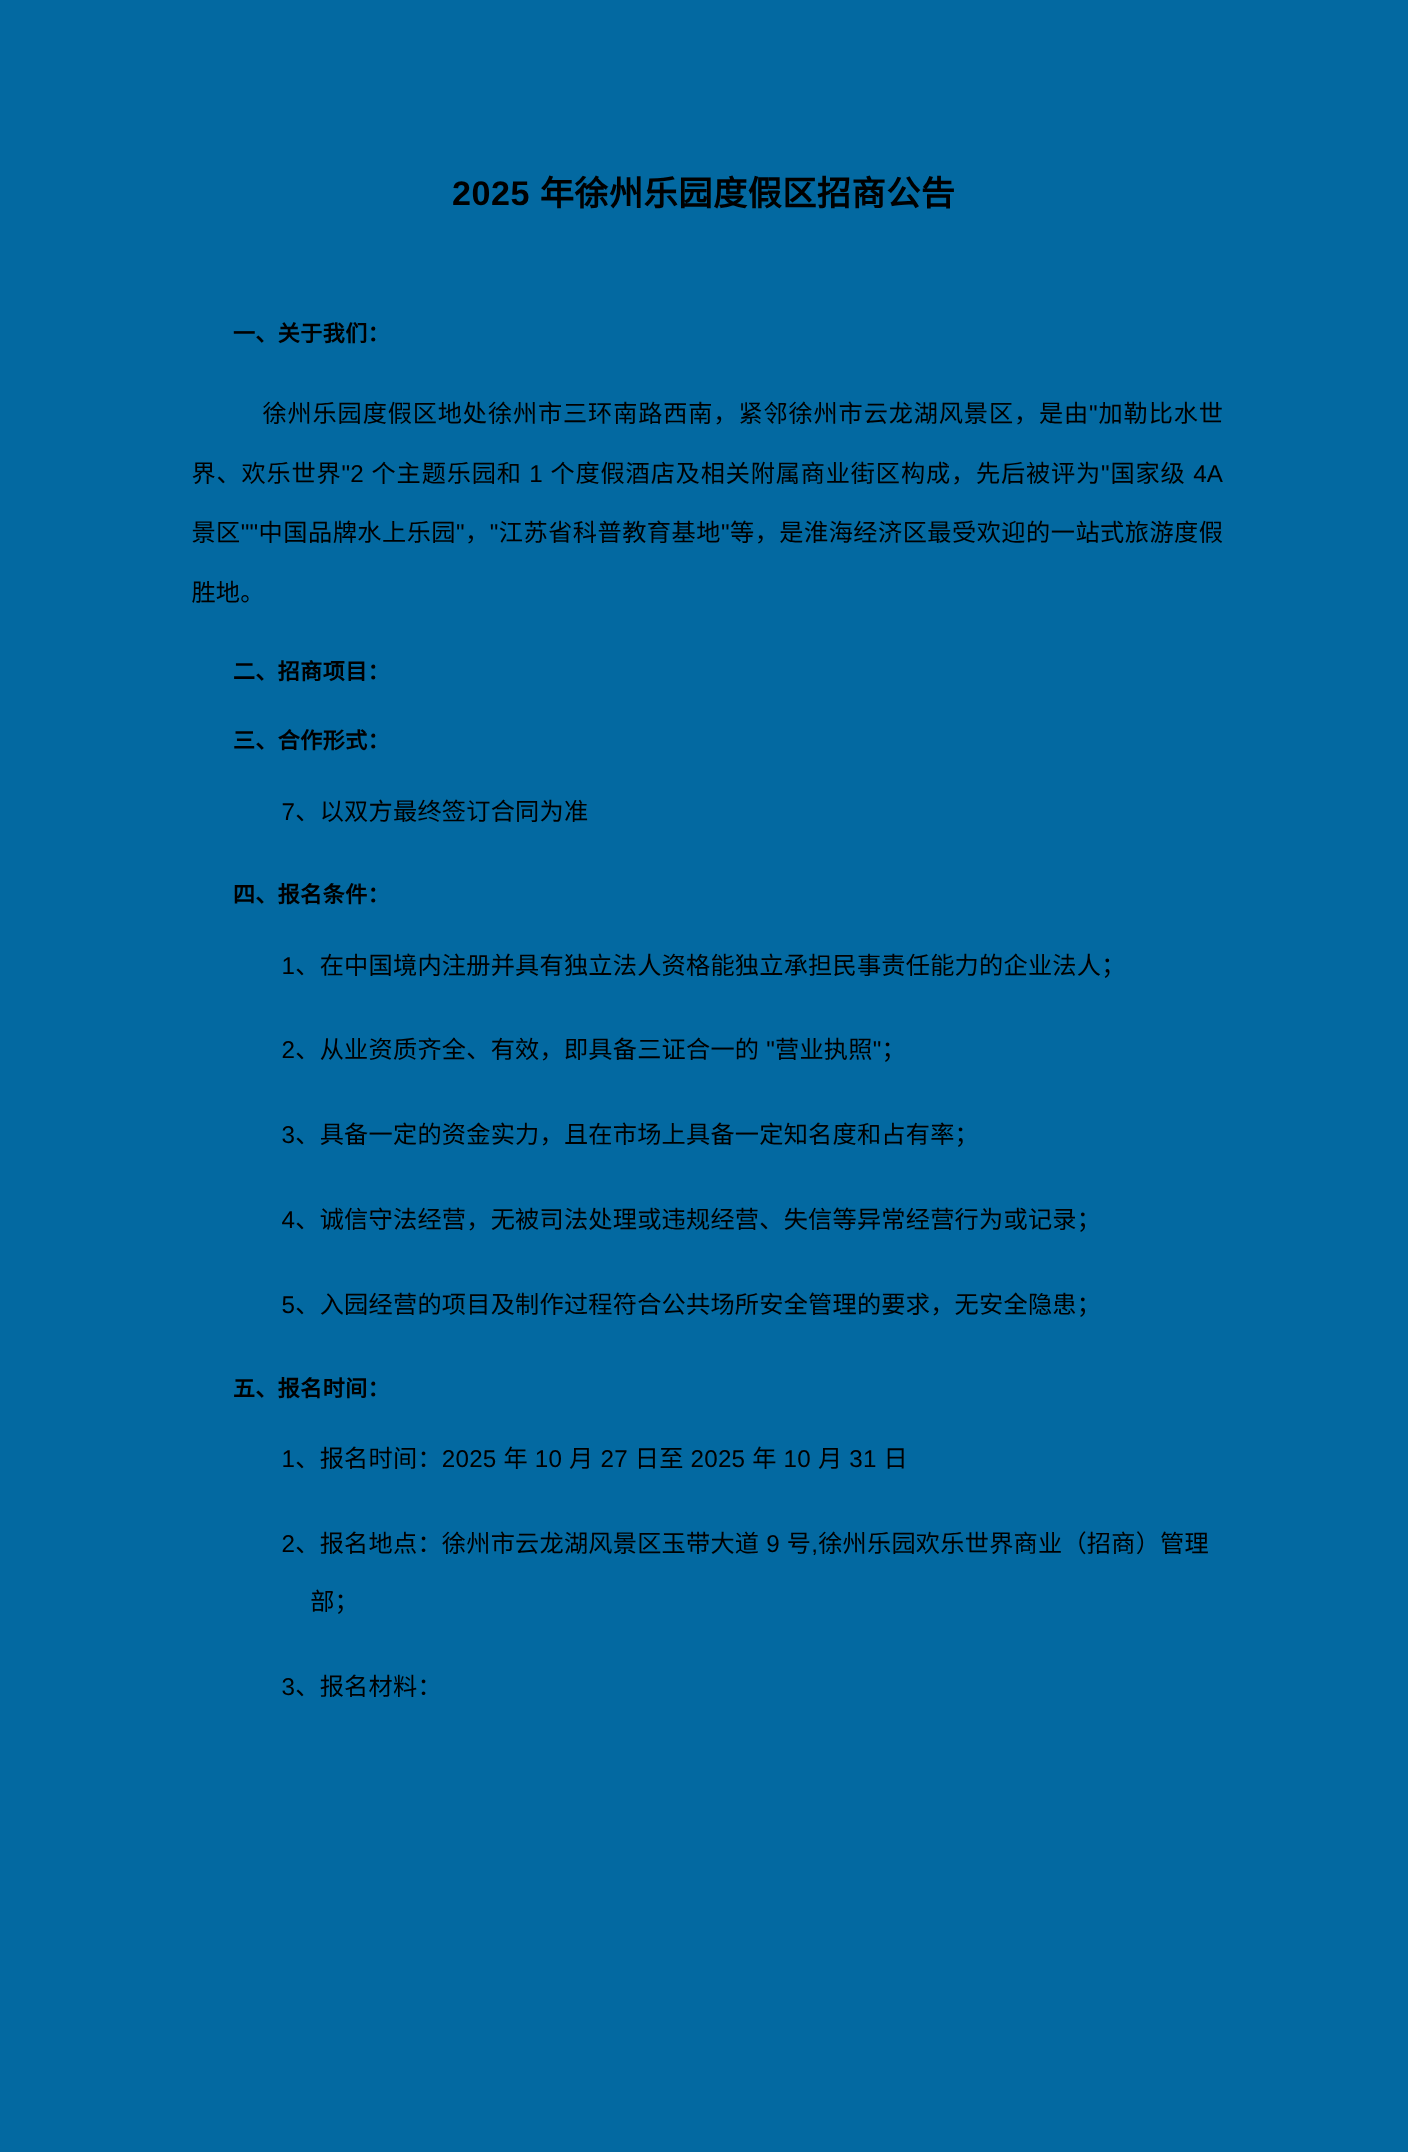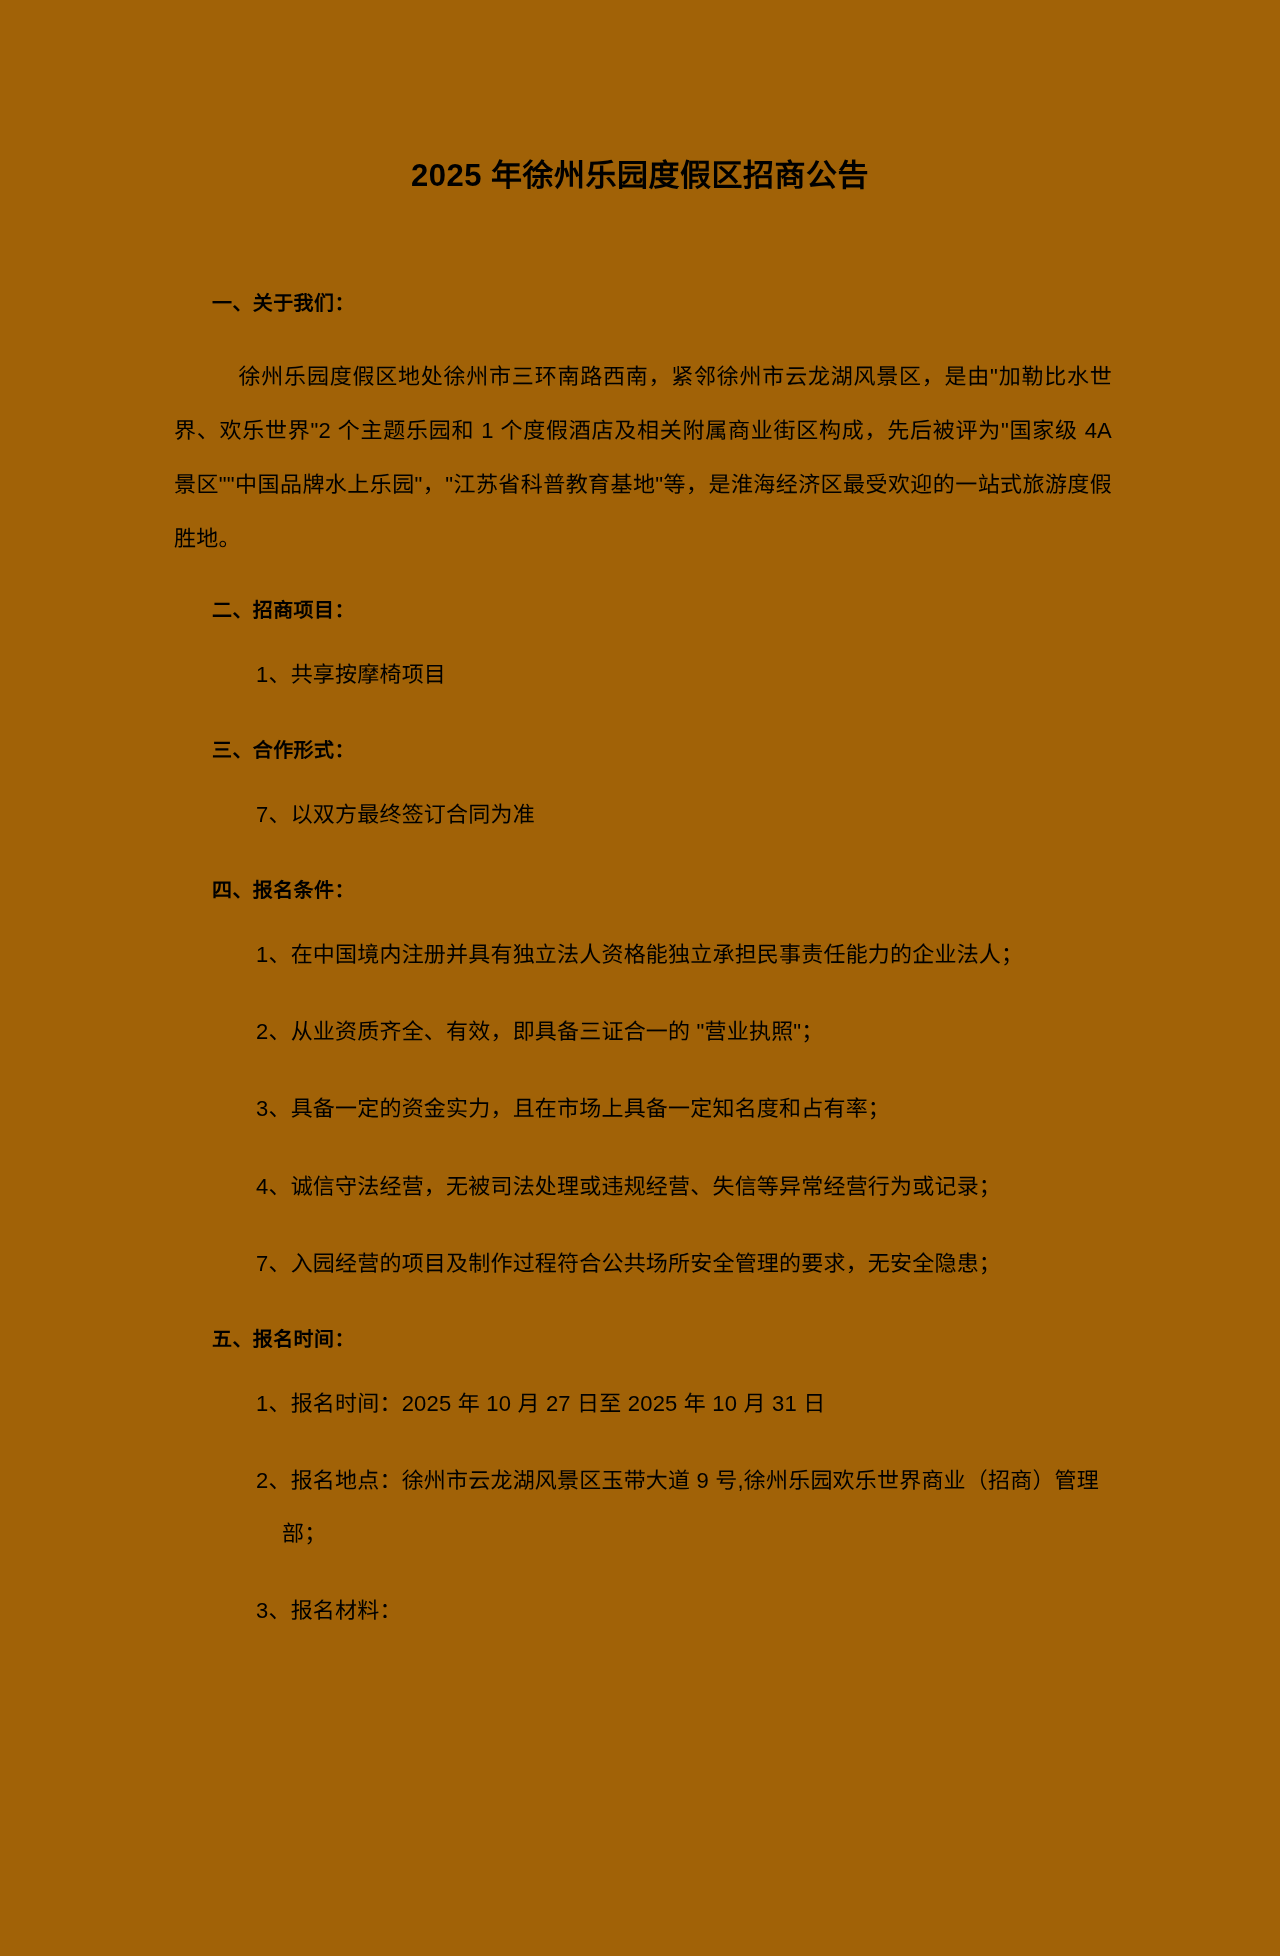--- a/index.html
+++ b/index.html
@@ -11,21 +11,21 @@
     width: 1280px;
     min-height: 1956px;
     font-family: "Liberation Sans", "DejaVu Sans", sans-serif;
     color: #111111;
     -webkit-font-smoothing: antialiased;
   }
   .page {
     position: relative;
     width: 1280px;
     min-height: 1956px;
-    background: #a16207;
+    background: #0369a1;
     box-sizing: border-box;
     padding: 150px 160px 60px 160px;
   }
   .doc-title {
     text-align: center;
     font-size: 31px;
     font-weight: bold;
     letter-spacing: 0.5px;
     margin: 0 0 92px 0;
     color: #000000;
@@ -77,30 +77,29 @@
 <div class="page">
 
   <h1 class="doc-title">2025 年徐州乐园度假区招商公告</h1>
 
   <div class="section-heading">一、关于我们：</div>
   <p class="body-para"><span class="indent"></span><span>徐州乐园度假区地处徐州市三环南路西南，紧邻徐州市云龙湖风景区，是由"加勒比水世界、欢乐世界"2 个主题乐园和 1 个度假酒店及相关附属商业街区构成，先后被评为"国家级 4A 景区""中国品牌水上乐园"，"江苏省科普教育基地"等，是淮海经济区最受欢迎的一站式旅游度假胜地。</span></p>
 
   <div class="spacer-lg"></div>
 
   <div class="section-heading">二、招商项目：</div>
-  <div class="list-item">1、共享按摩椅项目</div>
 
   <div class="section-heading">三、合作形式：</div>
   <div class="list-item">7、以双方最终签订合同为准</div>
 
   <div class="section-heading">四、报名条件：</div>
   <div class="list-item">1、在中国境内注册并具有独立法人资格能独立承担民事责任能力的企业法人；</div>
   <div class="list-item">2、从业资质齐全、有效，即具备三证合一的 "营业执照"；</div>
   <div class="list-item">3、具备一定的资金实力，且在市场上具备一定知名度和占有率；</div>
   <div class="list-item">4、诚信守法经营，无被司法处理或违规经营、失信等异常经营行为或记录；</div>
-  <div class="list-item">7、入园经营的项目及制作过程符合公共场所安全管理的要求，无安全隐患；</div>
+  <div class="list-item">5、入园经营的项目及制作过程符合公共场所安全管理的要求，无安全隐患；</div>
 
   <div class="section-heading">五、报名时间：</div>
   <div class="list-item">1、报名时间：2025 年 10 月 27 日至 2025 年 10 月 31 日</div>
   <div class="list-item wrap"><span>2、报名地点：徐州市云龙湖风景区玉带大道 9 号,徐州乐园欢乐世界商业（招商）管理</span><span class="cont-line">部；</span></div>
   <div class="list-item">3、报名材料：</div>
 
 </div>
 
 </body></html>

